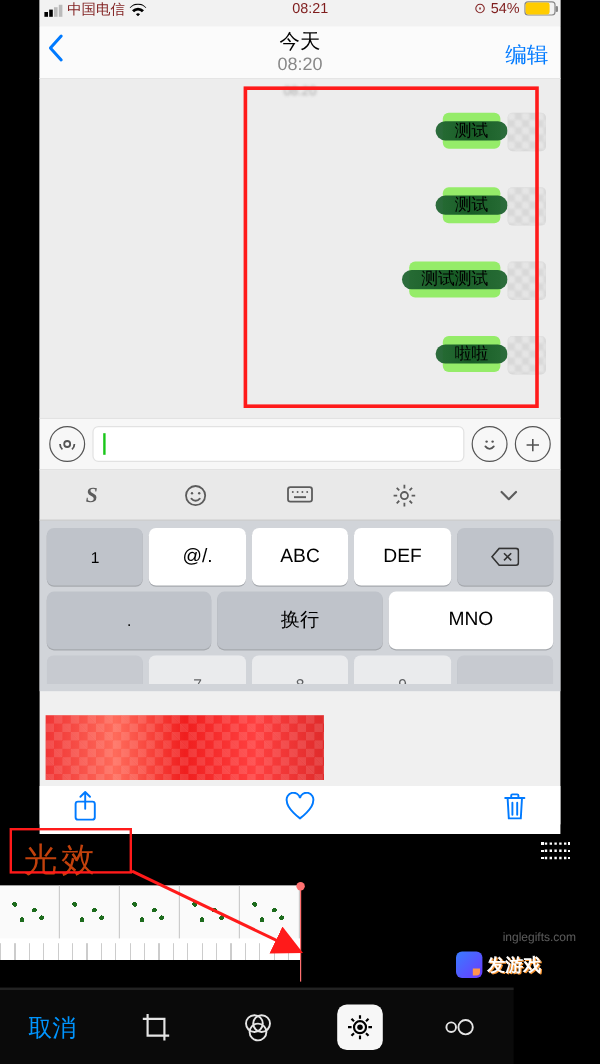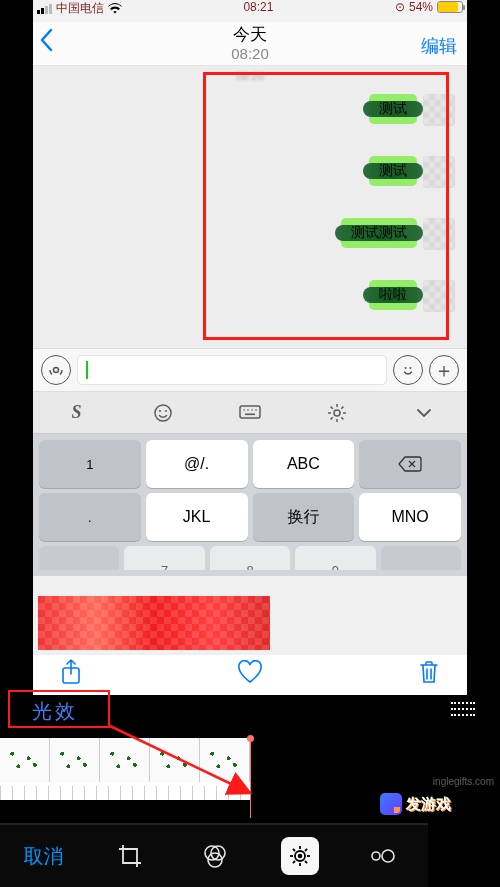--- a/index.html
+++ b/index.html
@@ -59,21 +59,21 @@
     linear-gradient(90deg,#f03535,#ff6b5b,#f01e1e,#ff4040,#e02b2b);
   }
   .redstrip::after{content:"";position:absolute;inset:0;background:
     linear-gradient(45deg,rgba(255,255,255,.12) 25%,transparent 25%,transparent 75%,rgba(255,255,255,.12) 75%),
     linear-gradient(45deg,rgba(255,255,255,.12) 25%,transparent 25%,transparent 75%,rgba(255,255,255,.12) 75%);
     background-size:14px 14px;background-position:0 0,7px 7px;}
   
   .actions{position:absolute;left:33px;top:655px;width:434px;height:40px;background:#fff;display:flex;align-items:center;justify-content:space-between;padding:0 28px;}
   .actions .a{color:#007aff;font-size:22px;}
   
-  .editor-label{position:absolute;left:20px;top:698px;color:#3b82f6;font-size:20px;letter-spacing:3px;margin-left:12px;}
+  .editor-label{position:absolute;left:20px;top:698px;color:#c2410c;font-size:28px;letter-spacing:3px;}
   .editor-label-box{position:absolute;left:8px;top:690px;width:102px;height:38px;border:2px solid #ff1a1a;}
   .hamburger{position:absolute;right:25px;top:702px;display:flex;flex-direction:column;gap:4px;}
   .hamburger i{display:block;width:24px;border-top:2px dotted #fff;}
   .timeline{position:absolute;left:0;top:738px;width:250px;height:62px;background:#fff;}
   .tl-clips{position:absolute;left:0;top:0;height:44px;width:250px;display:flex;}
   .tl-clips div{flex:1;border-right:1px solid #ccc;background:#fafafa;position:relative;}
   .tl-clips div::before{content:"";position:absolute;inset:6px 4px;background:
     radial-gradient(circle 2px at 20% 30%, #1d6b1d 99%, transparent),
     radial-gradient(circle 2px at 60% 45%, #1d6b1d 99%, transparent),
     radial-gradient(circle 2px at 35% 70%, #1d6b1d 99%, transparent),
@@ -86,21 +86,21 @@
   
   .bottombar{position:absolute;left:0;bottom:0;width:428px;height:64px;background:#0a0a0a;border-top:2px solid #222;display:flex;align-items:center;justify-content:space-around;}
   .cancel{color:#0095ff;font-size:20px;}
   .tool{width:38px;height:38px;display:flex;align-items:center;justify-content:center;color:#e5e5e5;}
   .tool.active{background:#f7f7f7;border-radius:8px;color:#000;}
   
   .wm{position:absolute;right:6px;bottom:68px;width:120px;height:30px;display:flex;align-items:center;gap:4px;background:rgba(0,0,0,.35);border-radius:6px;padding:0 6px;}
   .wm .logo{width:22px;height:22px;border-radius:5px;background:linear-gradient(135deg,#3a7bff,#6a3bff);position:relative;}
   .wm .logo::after{content:"";position:absolute;right:2px;bottom:2px;width:6px;height:6px;background:#ff954d;border-radius:0 0 3px 0;}
   .wm span{color:#fff;font-size:15px;font-weight:600;text-shadow:1px 1px 0 #ff9933;}
-  .tinywm{position:absolute;right:6px;bottom:100px;font-size:10px;color:rgba(255,255,255,.35);}
+  .tinywm{position:absolute;right:20px;bottom:100px;font-size:10px;color:rgba(255,255,255,.35);}
 </style>
 </head>
 <body>
 
 <div class="stage">
   <div class="phone">
 
     <div class="status">
       <div class="left">
         <span class="sig">
@@ -211,30 +211,30 @@
             <path d="M2 2l6 6 6-6" fill="none" stroke="#5c5c5c" stroke-width="1.8" stroke-linecap="round" stroke-linejoin="round"></path>
           </svg>
       </span>
     </div>
 
     <div class="keys">
       <div class="krow">
         <div class="key gray small">1</div>
         <div class="key">@/.</div>
         <div class="key">ABC</div>
+        <div class="key">DEF</div>
         <div class="key gray">
           <svg width="24" height="16" viewBox="0 0 24 16">
               <path d="M7 1h14a2 2 0 0 1 2 2v10a2 2 0 0 1-2 2H7L1 8Z" fill="none" stroke="#333" stroke-width="1.3"></path>
               <path d="M11 5l6 6M17 5l-6 6" stroke="#333" stroke-width="1.3"></path>
             </svg>
         </div>
       </div>
       <div class="krow">
         <div class="key gray small">.</div>
-        <div class="key">JKL</div>
         <div class="key gray">换行</div>
         <div class="key">MNO</div>
       </div>
       <div class="krow" style="opacity:.55;height:24px;overflow:hidden;">
         <div class="key gray small"></div>
         <div class="key small">7</div>
         <div class="key small">8</div>
         <div class="key small">9</div>
         <div class="key gray small"></div>
       </div>

